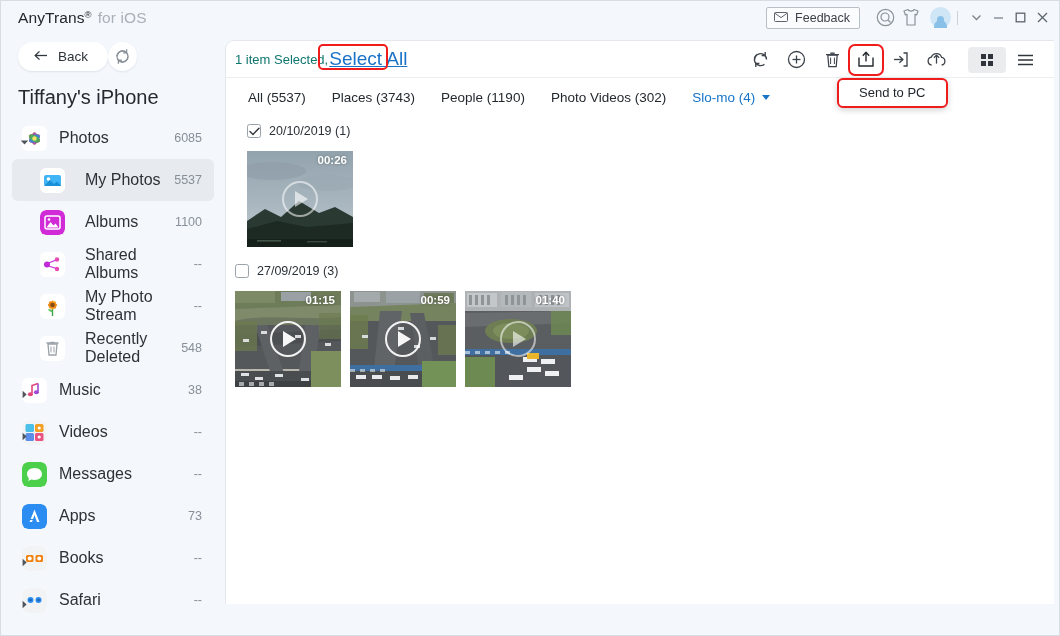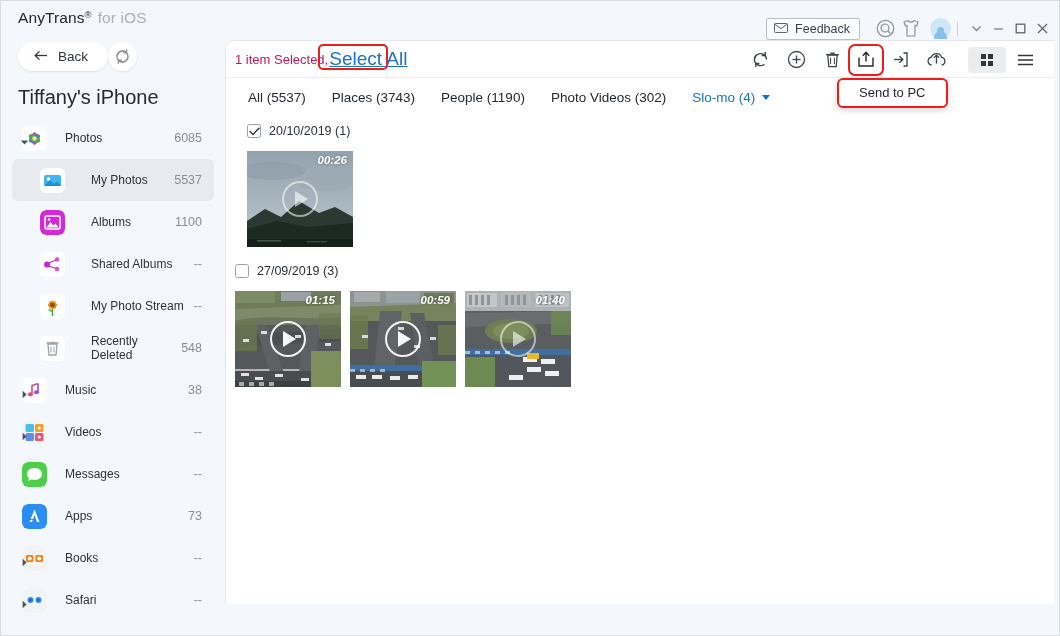--- a/index.html
+++ b/index.html
@@ -27,21 +27,21 @@
     margin-left: 17px;
     font-size: 15.5px; color: #2b2f35; letter-spacing: .1px;
     display: flex; align-items: baseline; gap: 0;
   }
   .app-title .brand { font-weight: 400; color: #24282e; }
   .app-title .reg { font-size: 9.5px; position: relative; top: -5px; color: #24282e; }
   .app-title .suffix { color: #a9b0b8; margin-left: 6px; font-size: 15.5px; }
 
   .titlebar-right {
     position: absolute; right: 8px; top: 0; height: 33px;
-    display: flex; align-items: center; gap: 0; margin-top: 11px;
+    display: flex; align-items: center; gap: 0;
   }
   .feedback-btn {
     display: flex; align-items: center; gap: 7px;
     border: 1px solid #b9bfc6; border-radius: 2px;
     height: 22px; padding: 0 9px 0 7px;
     background: #fbfcfd; color: #3b4148; font-size: 12.5px;
     margin-right: 12px;
   }
   .icon-btn {
     width: 26px; height: 26px;
@@ -108,39 +108,39 @@
     width: 0; height: 0; color: #4c535b;
     font-size: 9px; line-height: 1;
   }
   .nav-ico {
     width: 25px; height: 25px; border-radius: 6px;
     display: flex; align-items: center; justify-content: center;
     flex: 0 0 25px; overflow: hidden;
     background: #fff;
   }
   .nav-label {
-    margin-left: 18px; font-size: 12px; color: #2d3238; flex: 1;
+    margin-left: 12px; font-size: 16px; color: #2d3238; flex: 1;
   }
   .nav-count { font-size: 12.5px; color: #878f98; margin-right: 12px; }
 
   
   .content {
     position: absolute; left: 224px; top: 39px;
     width: 829px; height: 564px;
     background: #ffffff;
     border-top-left-radius: 9px;
     border: 1px solid #e4e8ed;
     border-right: none; border-bottom: none;
   }
   .sel-bar {
     height: 37px; display: flex; align-items: center;
     padding-left: 9px; position: relative;
     border-bottom: 1px solid #eceff2;
   }
-  .sel-text { font-size: 13px; color: #be185d; }
+  .sel-text { font-size: 13px; color: #0f766e; }
   .sel-all {
     font-size: 19px; color: #1a73c7; text-decoration: underline; margin-left: 1px;
   }
   .redbox-selall {
     position: absolute; left: 92px; top: 3px;
     width: 70px; height: 26px;
     border: 2.5px solid #f01c1c; border-radius: 5px;
     pointer-events: none;
   }
   .toolbar-icons {
@@ -189,21 +189,21 @@
   
   .groups { padding: 2px 0 0 9px; }
   .group-head { display: flex; align-items: center; gap: 8px; height: 24px; }
   .cbox {
     width: 14px; height: 14px; border: 1px solid #9aa2aa; border-radius: 2.5px;
     background: #fff; display: flex; align-items: center; justify-content: center;
   }
   .cbox.checked { }
   .cbox svg { display:block; }
   .group-label { font-size: 12.5px; color: #2b3137; }
-  .thumbs { display: flex; gap: 9px; margin: 8px 0 0 0; font-style: italic; }
+  .thumbs { display: flex; gap: 9px; margin: 8px 0 0 0; }
   .thumb {
     width: 106px; height: 96px; position: relative;
     overflow: hidden; background: #888;
   }
   .thumb.selected { outline: 4px solid #2bb0f5; outline-offset: -4px; }
   .thumb .dur {
     position: absolute; right: 6px; top: 3px;
     font-size: 11.5px; color: #ffffff; font-weight: 600;
     text-shadow: 0 0 3px rgba(0,0,0,.35);
     z-index: 3;

